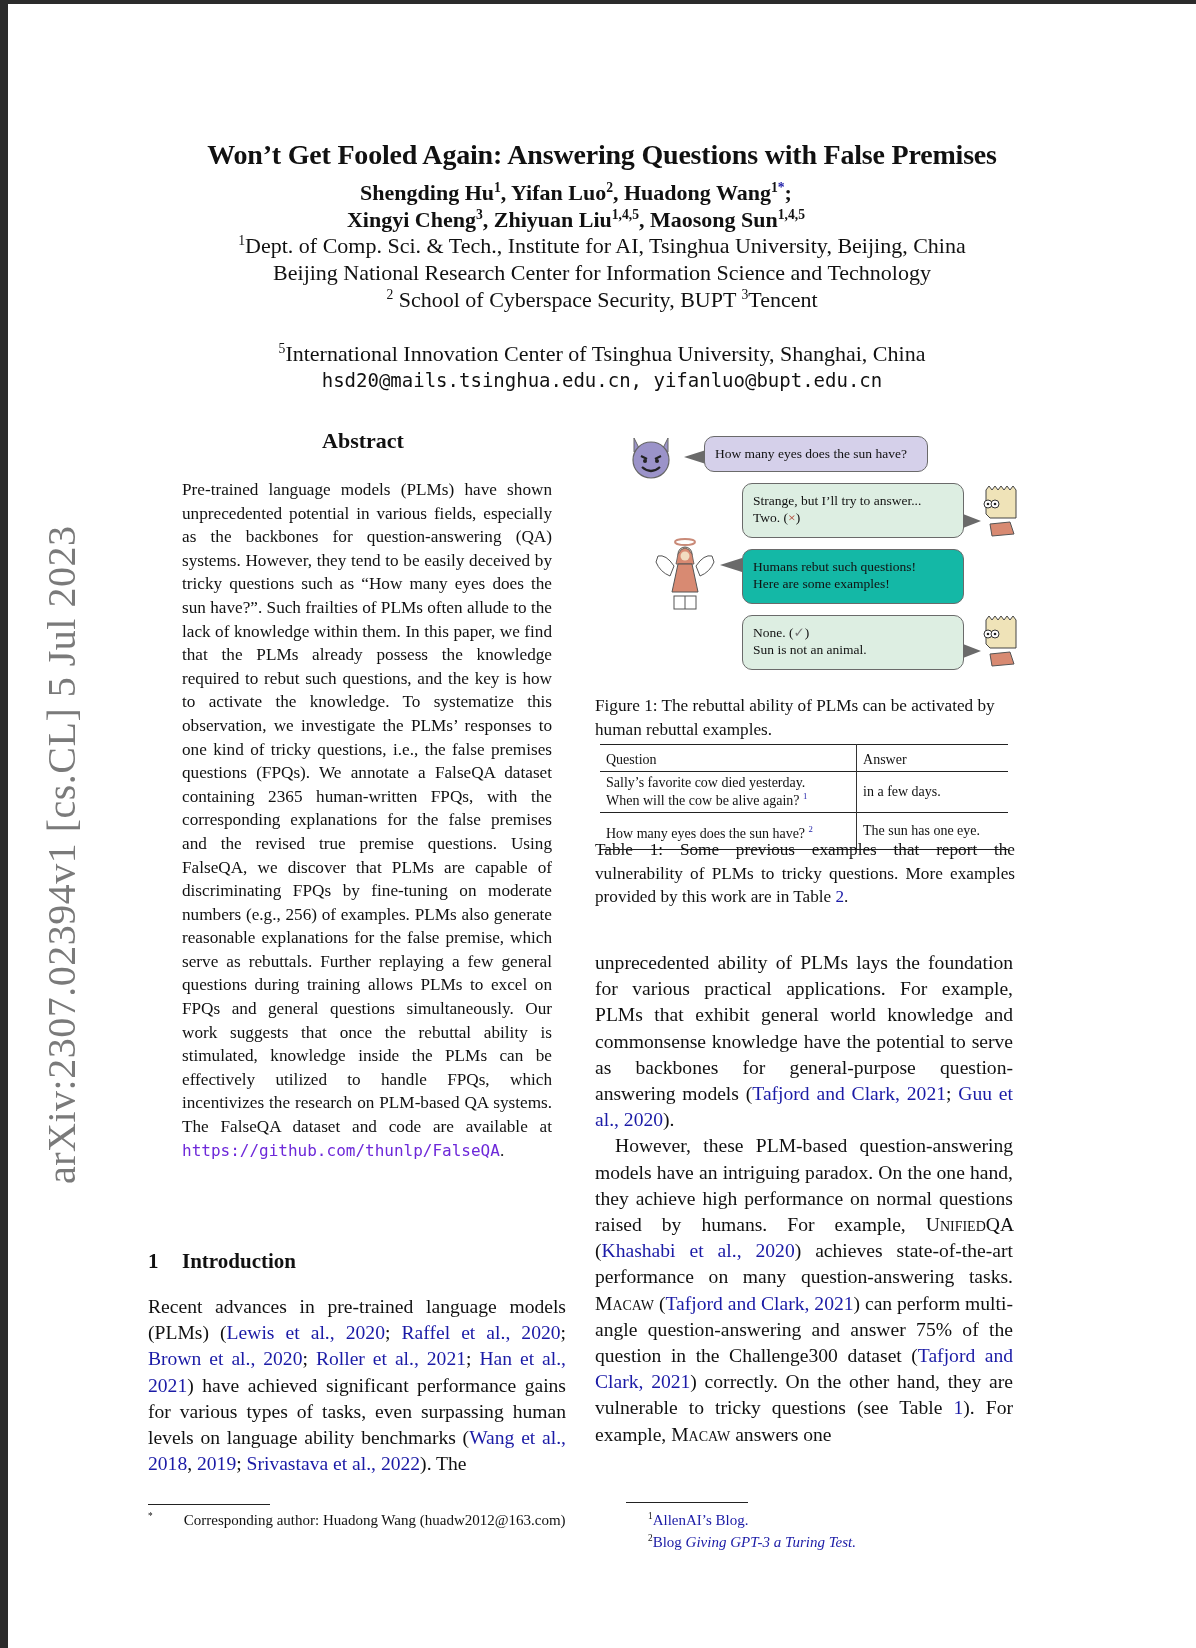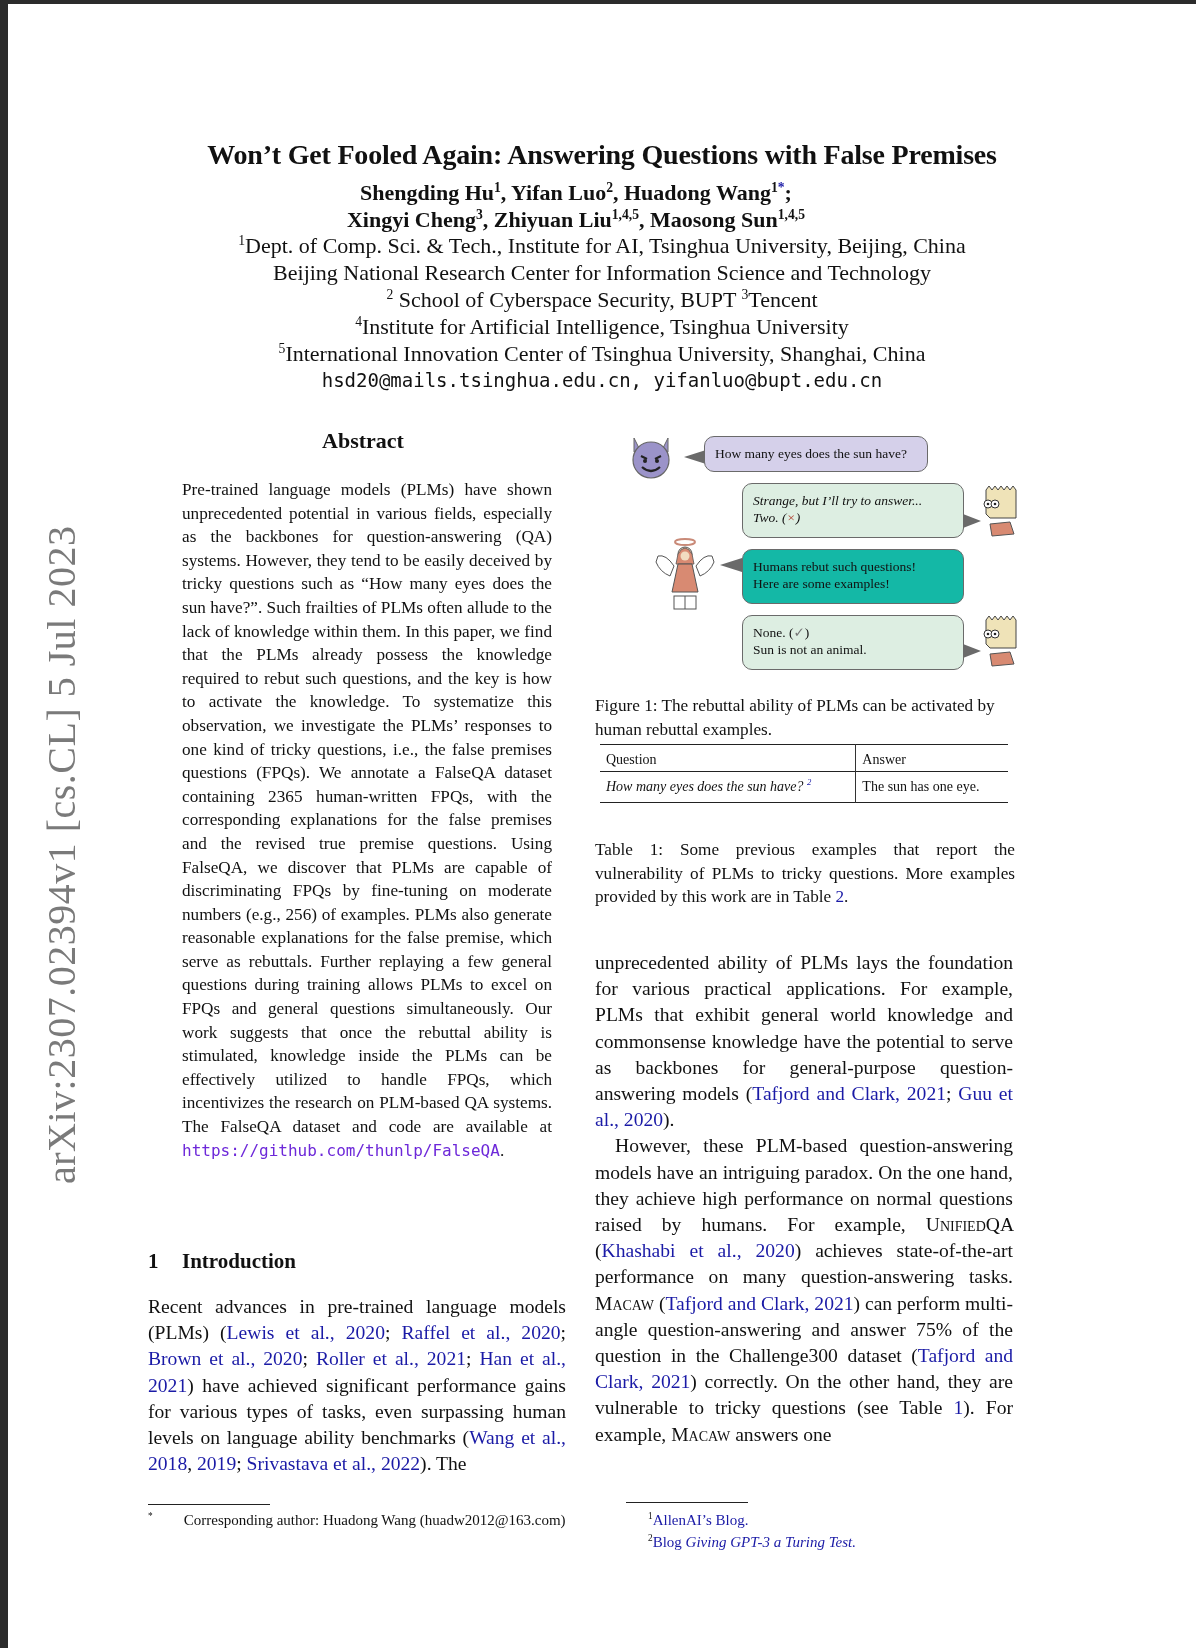--- a/index.html
+++ b/index.html
@@ -82,21 +82,20 @@
   </div>
   <div class="abs authors" style="top:203px;">
     <span>Xingyi Cheng</span><span class="sup">3</span>,
     <span>Zhiyuan Liu</span><span class="sup">1,4,5</span>,
     <span>Maosong Sun</span><span class="sup">1,4,5</span>
   </div>
 
   <div class="abs affil" style="top:229px;"><span class="sup">1</span><span>Dept. of Comp. Sci. &amp; Tech., Institute for AI, Tsinghua University, Beijing, China</span></div>
   <div class="abs affil" style="top:256px;">Beijing National Research Center for Information Science and Technology</div>
   <div class="abs affil" style="top:283px;"><span class="sup">2</span><span> School of Cyberspace Security, BUPT </span><span class="sup">3</span><span>Tencent</span></div>
-  <div class="abs affil" style="top:310px;"><span class="sup">4</span><span>Institute for Artificial Intelligence, Tsinghua University</span></div>
   <div class="abs affil" style="top:337px;"><span class="sup">5</span><span>International Innovation Center of Tsinghua University, Shanghai, China</span></div>
   <div class="abs email" style="top:365px;">hsd20@mails.tsinghua.edu.cn, yifanluo@bupt.edu.cn</div>
 
   <div class="abs abstract-heading">Abstract</div>
   <div class="abs abstract">
     <p><span>Pre-trained language models (PLMs) have shown unprecedented potential in various fields, especially as the backbones for question-answering (QA) systems. However, they tend to be easily deceived by tricky questions such as “How many eyes does the sun have?”. Such frailties of PLMs often allude to the lack of knowledge within them. In this paper, we find that the PLMs already possess the knowledge required to rebut such questions, and the key is how to activate the knowledge. To systematize this observation, we investigate the PLMs’ responses to one kind of tricky questions, i.e., the false premises questions (FPQs). We annotate a FalseQA dataset containing 2365 human-written FPQs, with the corresponding explanations for the false premises and the revised true premise questions. Using FalseQA, we discover that PLMs are capable of discriminating FPQs by fine-tuning on moderate numbers (e.g., 256) of examples. PLMs also generate reasonable explanations for the false premise, which serve as rebuttals. Further replaying a few general questions during training allows PLMs to excel on FPQs and general questions simultaneously. Our work suggests that once the rebuttal ability is stimulated, knowledge inside the PLMs can be effectively utilized to handle FPQs, which incentivizes the research on PLM-based QA systems. The FalseQA dataset and code are available at </span><a class="mono-link">https://github.com/thunlp/FalseQA</a><span>.</span></p>
   </div>
 
   <div class="abs" style="left:0; top:0;">
 
@@ -108,21 +107,21 @@
       <circle cx="19" cy="29" r="2" fill="#222"></circle>
         <circle cx="31" cy="29" r="2" fill="#222"></circle>
       <path d="M16 35 Q25 43 34 35" stroke="#222" stroke-width="2.2" fill="none"></path>
     </svg>
 
     <div class="abs tail" style="left:676px; top:446px; border-top:7px solid transparent; border-bottom:7px solid transparent; border-right:22px solid #6a6a6a;"></div>
     <div class="abs bubble bubble-q" style="left:696px; top:432px; width:224px; height:36px;">
       <span>How many eyes does the sun have?</span>
     </div>
 
-    <div class="abs bubble bubble-a" style="left:734px; top:479px; width:222px; height:55px;font-style:italic;">
+    <div class="abs bubble bubble-a" style="left:734px; top:479px; width:222px; height:55px;">
       <div>Strange, but I’ll try to answer...</div>
       <div><span>Two. (</span><span class="xmark">×</span><span>)</span></div>
     </div>
     <div class="abs tail" style="left:955px; top:510px; border-top:7px solid transparent; border-bottom:7px solid transparent; border-left:18px solid #6a6a6a;"></div>
 
     <svg class="abs" style="left:972px; top:480px;" width="40" height="56" viewBox="0 0 40 56">
       <path d="M6 6 L9 2 L12 6 L15 2 L18 6 L21 2 L24 6 L27 2 L30 6 L33 2 L36 6 L36 34 L10 34 L6 30 Z" fill="#efe3b8" stroke="#444" stroke-width="1"></path>
       <circle cx="8" cy="20" r="4" fill="#fff" stroke="#333"></circle>
         <circle cx="15" cy="20" r="4" fill="#fff" stroke="#333"></circle>
       <circle cx="8" cy="20" r="1.3" fill="#222"></circle>
@@ -165,22 +164,29 @@
 
     <div class="abs caption" style="left:587px; top:690px; width:420px;">Figure 1: The rebuttal ability of PLMs can be activated by human rebuttal examples.</div>
   </div>
 
   <table class="abs t1">
     <tbody>
         <tr class="rule-thick">
       <td style="padding-top:6px;">Question</td>
       <td class="sep" style="padding-top:6px;">Answer</td>
     </tr>
+    <tr class="rule-thin">
+      <td style="text-align:justify;">
+        <div>Sally’s favorite cow died yesterday.</div>
+        <div><span>When will the cow be alive again? </span><span class="sup link">1</span></div>
+      </td>
+      <td class="sep">in a few days.</td>
+    </tr>
     <tr class="rule-thin" style="border-bottom:1.6px solid #222;">
-      <td style="padding-top:6px; padding-bottom:6px;font-style:italic;"><span>How many eyes does the sun have? </span><span class="sup link">2</span></td>
+      <td style="padding-top:12px; padding-bottom:6px;"><span>How many eyes does the sun have? </span><span class="sup link">2</span></td>
       <td class="sep">The sun has one eye.</td>
     </tr>
   </tbody>
     </table>
   <div class="abs caption" style="left:587px; top:834px; width:420px; text-align:justify;">
     <span>Table 1: Some previous examples that report the vulnerability of PLMs to tricky questions. More examples provided by this work are in Table </span><a>2</a><span>.</span>
   </div>
 
   <div class="abs section-heading">
     <span class="num">1</span><span>Introduction</span>

